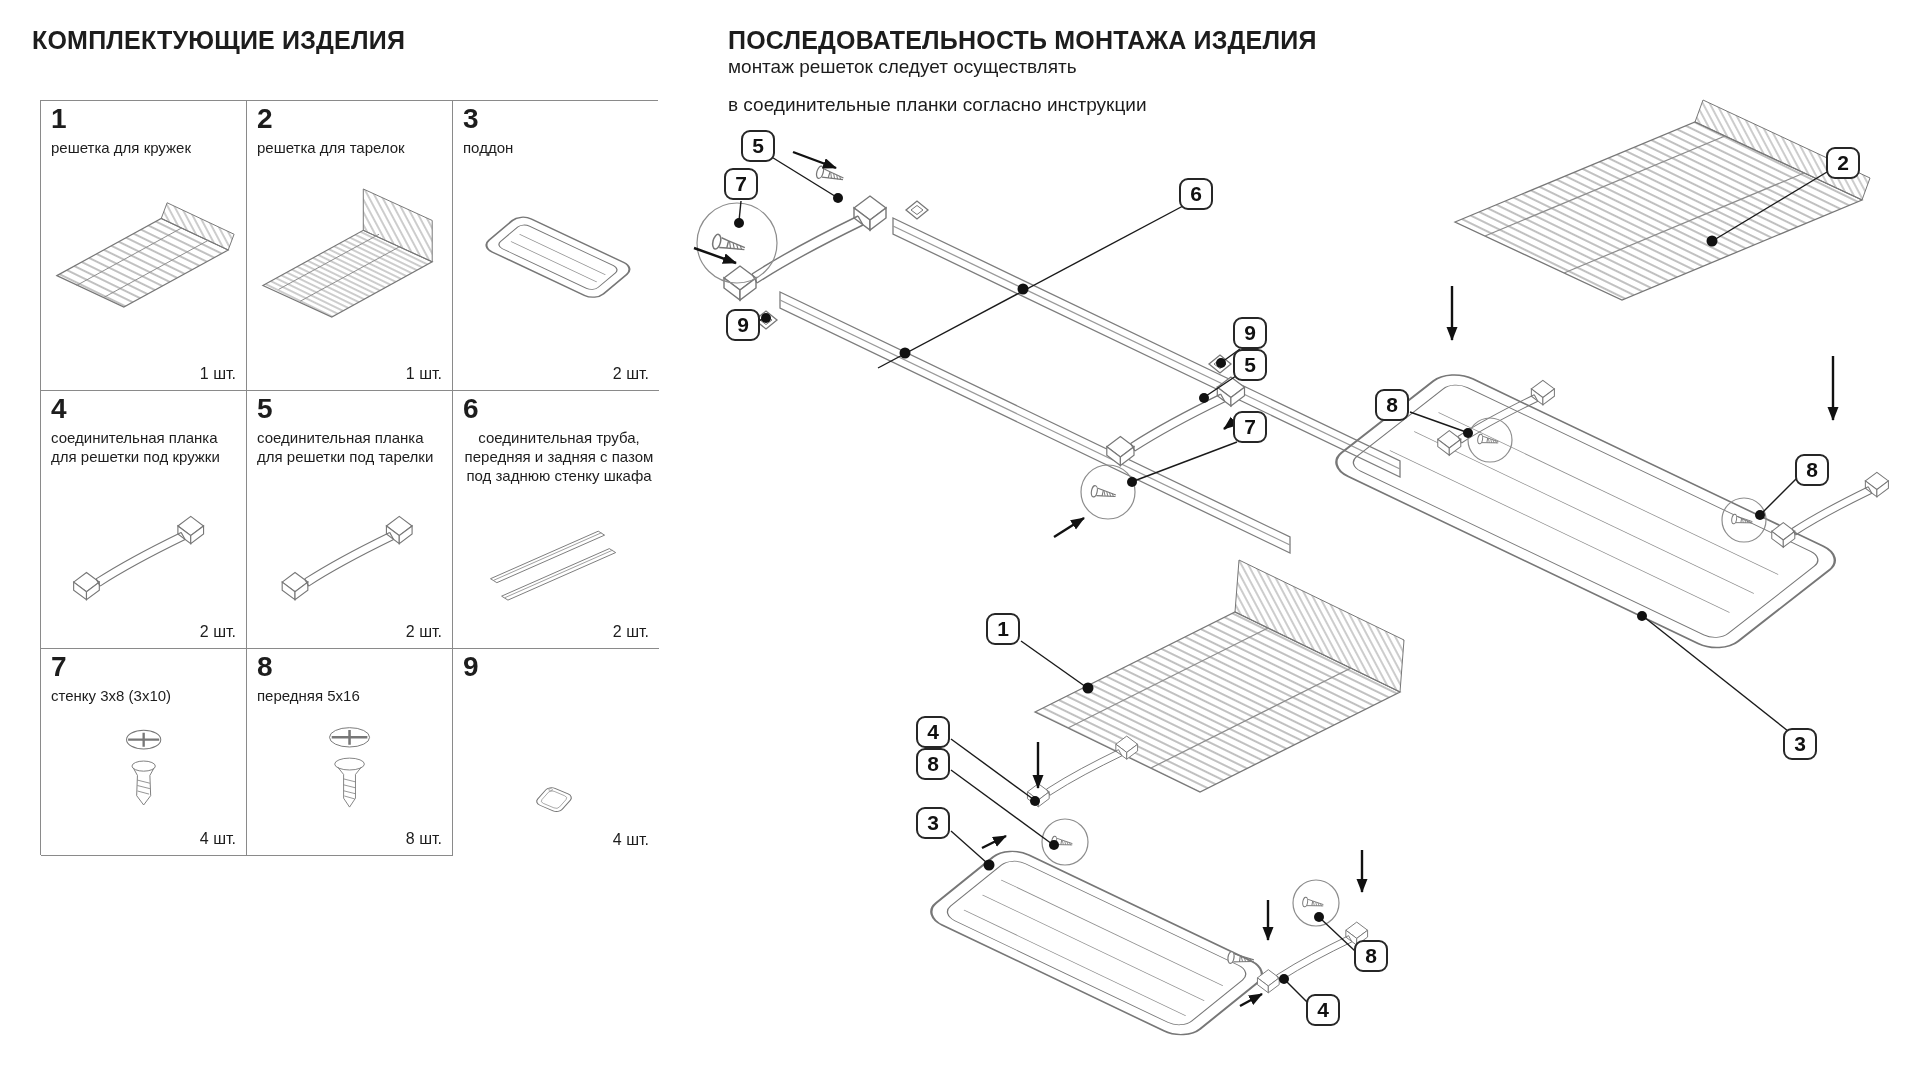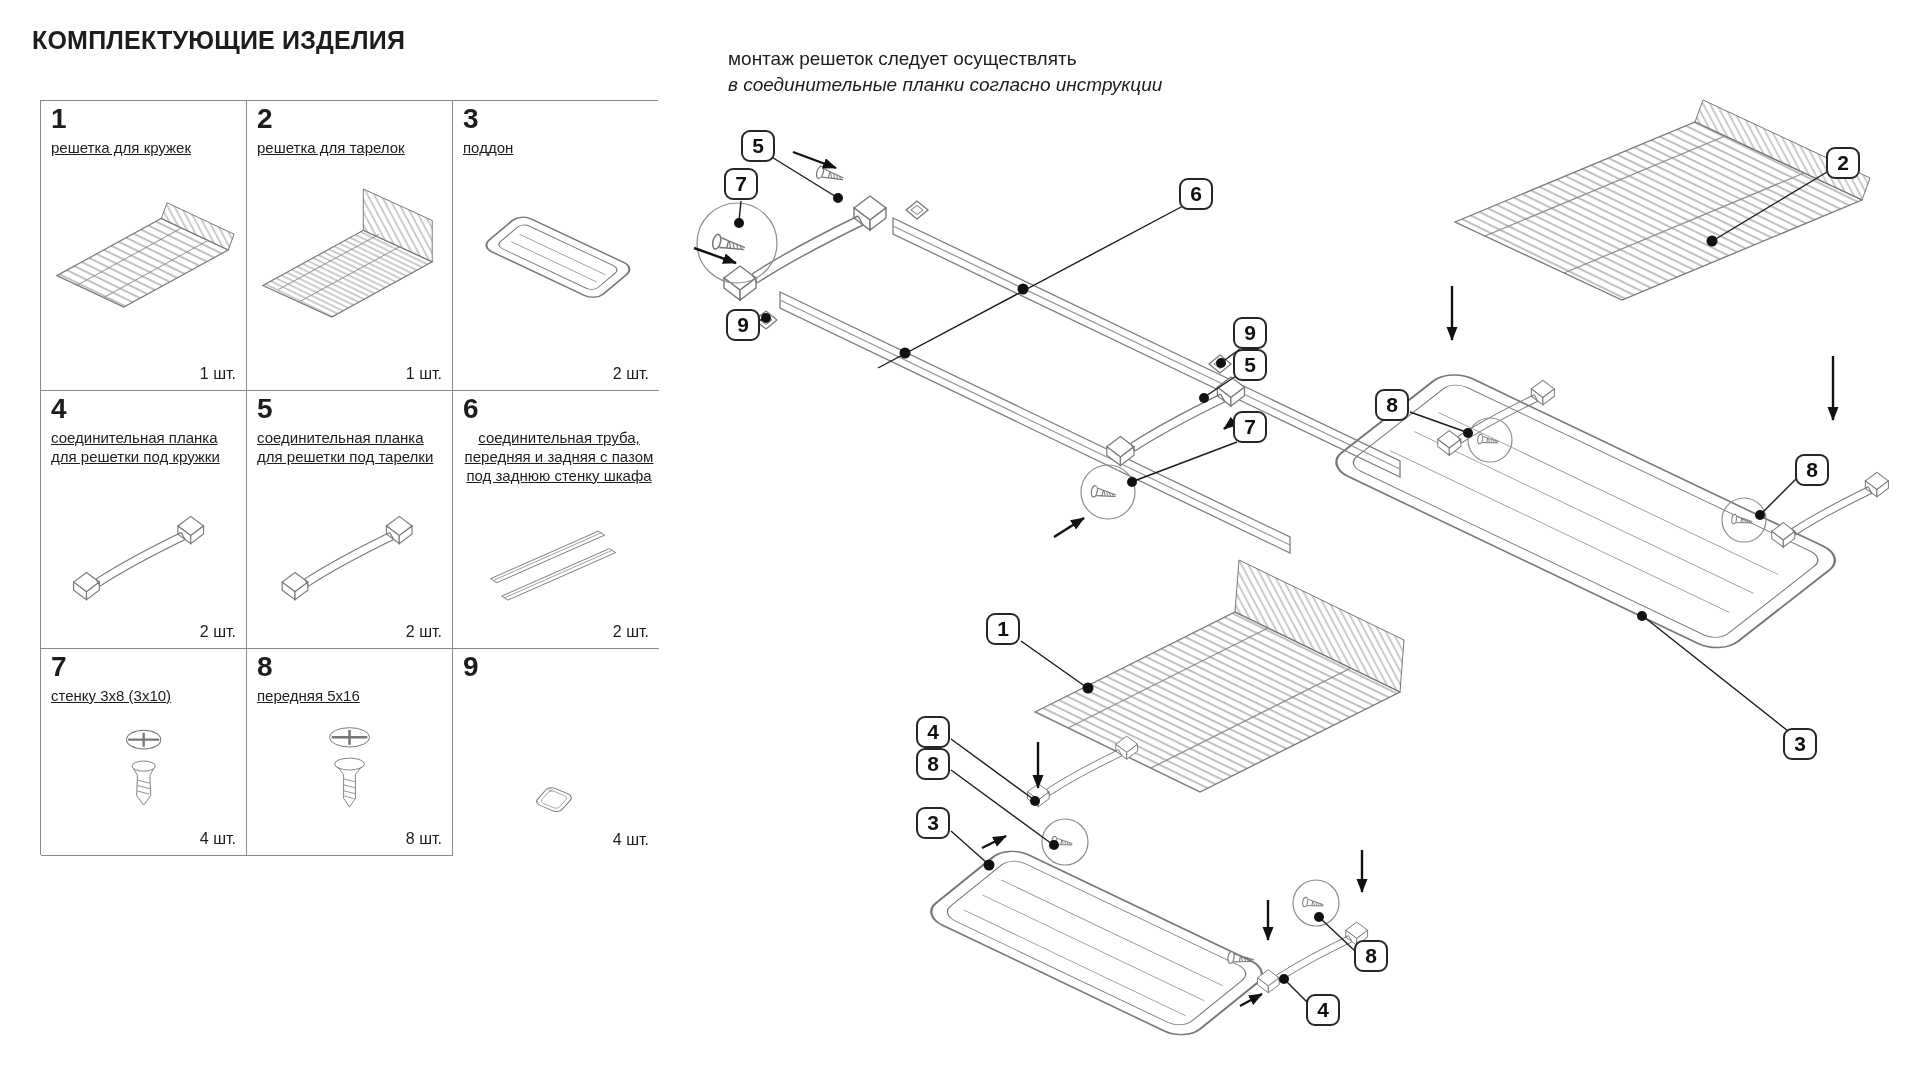--- a/index.html
+++ b/index.html
@@ -2,32 +2,32 @@
 <html><head>
 <meta charset="utf-8">
 <style>
   html,body{margin:0;padding:0;background:#fff;}
   #stage{position:relative;width:1920px;height:1080px;background:#ffffff;overflow:hidden;
          font-family:"Liberation Sans",sans-serif;color:#1d1d1d;}
   .panel-title{position:absolute;font-size:25px;font-weight:bold;letter-spacing:.2px;white-space:nowrap;}
   #left-title{left:32px;top:26px;}
   #right-title{left:728px;top:26px;}
   .subtitle{position:absolute;left:728px;font-size:19px;white-space:nowrap;}
-  #sub1{top:48px;} #sub2{top:74px;font-style:italic;}
+  #sub1{top:56px;} #sub2{top:94px;}
 
   
   #parts-grid{position:absolute;left:40px;top:100px;width:618px;height:755px;
               border:1px solid #8a8a8a;display:grid;
               grid-template-columns:206px 206px 206px;grid-template-rows:290px 258px 207px;
               box-sizing:border-box;}
   .cell{position:relative;border-right:1px solid #8a8a8a;border-bottom:1px solid #8a8a8a;box-sizing:border-box;background:#fff;}
   .cell.last-col{border-right:none;}
   .cell.last-row{border-bottom:none;}
   .cell .num{position:absolute;left:10px;top:4px;font-size:28px;font-weight:bold;line-height:1;}
-  .cell .desc{position:absolute;left:10px;right:4px;top:38px;font-size:15px;line-height:1.25;text-decoration:underline;}
+  .cell .desc{position:absolute;left:10px;right:4px;top:38px;font-size:15px;line-height:1.25;}
   .cell.align-right .desc{text-align:center;}
   .cell .qty{position:absolute;right:10px;bottom:7px;font-size:16px;}
   .cell .art{position:absolute;left:6px;right:6px;top:66px;bottom:36px;display:flex;align-items:center;justify-content:center;}
   .row2 .art{top:118px;}
   .row3 .art{top:72px;}
   .cell.c9 .art{top:134px;bottom:34px;}
   .art svg{max-width:100%;max-height:100%;}
 
   
   #diagram-svg{position:absolute;left:0;top:0;}
@@ -220,20 +220,21 @@
   <div class="callout" style="left:1795px;top:454px">8</div>
   <div class="callout" style="left:1783px;top:728px">3</div>
   <div class="callout" style="left:986px;top:613px">1</div>
   <div class="callout" style="left:916px;top:716px">4</div>
   <div class="callout" style="left:916px;top:748px">8</div>
   <div class="callout" style="left:916px;top:807px">3</div>
   <div class="callout" style="left:1354px;top:940px">8</div>
   <div class="callout" style="left:1306px;top:994px">4</div>
 
   <div class="panel-title" id="left-title">КОМПЛЕКТУЮЩИЕ ИЗДЕЛИЯ</div>
+  <div class="panel-title" id="right-title">ПОСЛЕДОВАТЕЛЬНОСТЬ МОНТАЖА ИЗДЕЛИЯ</div>
   <div class="subtitle" id="sub1">монтаж решеток следует осуществлять</div>
   <div class="subtitle" id="sub2">в соединительные планки согласно инструкции</div>
 
   <div id="parts-grid">
 
     <div class="cell row1">
       <div class="num">1</div>
       <div class="desc">решетка для кружек</div>
       <div class="art">
         <svg viewBox="0 0 196 150">

